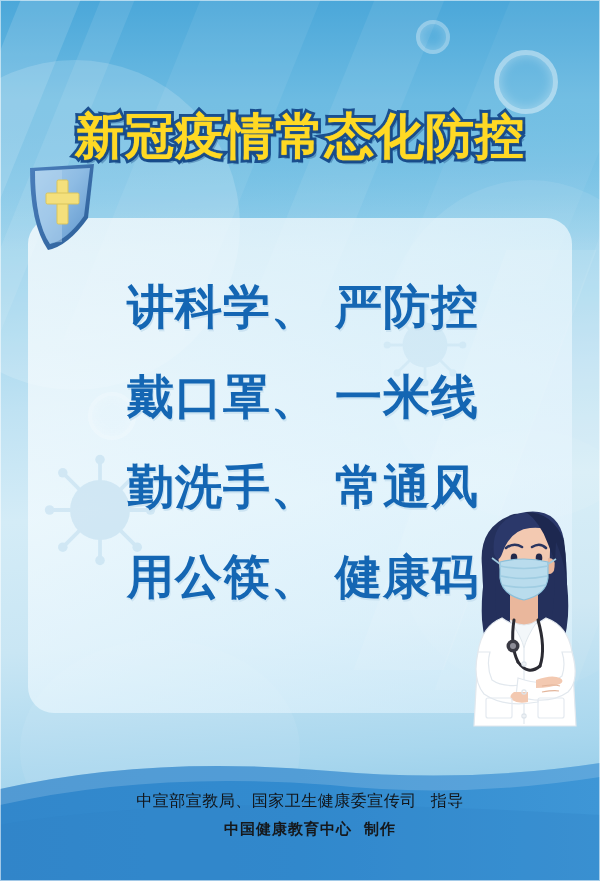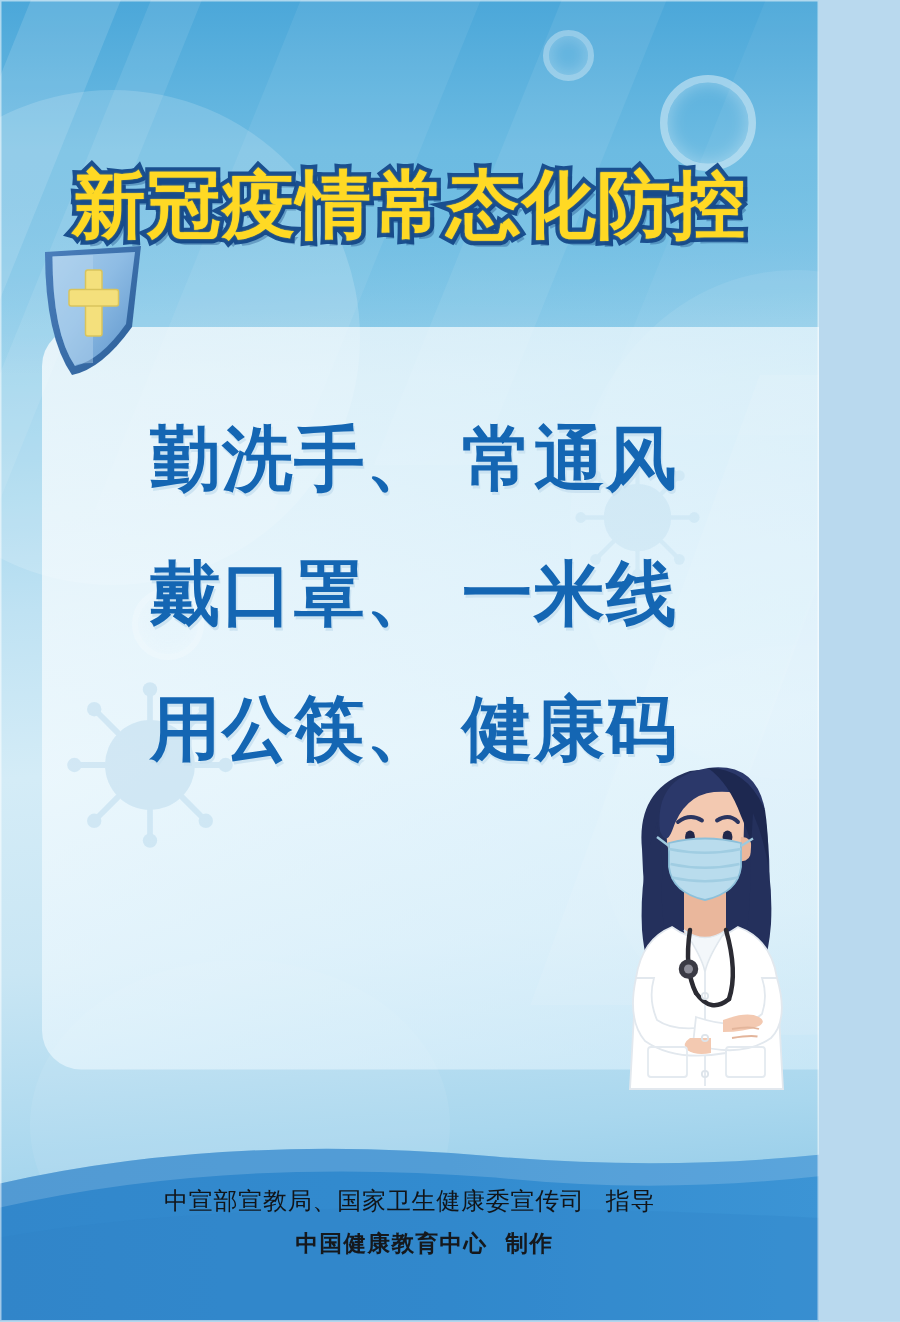--- a/index.html
+++ b/index.html
@@ -6,21 +6,21 @@
     margin: 0;
     padding: 0;
     background: #b9d9ee;
   }
   body {
     font-family: "Liberation Sans", "DejaVu Sans", sans-serif;
   }
 
   #poster {
     position: relative;
-    width: 546px;
+    width: 600px;
     height: 881px;
     overflow: hidden;
     background: #cfe6f4;
   }
 
   
   .bg-base {
     position: absolute;
     inset: 0;
     background: linear-gradient(175deg,
@@ -307,24 +307,27 @@
     <path d="M11 9 L66 6 L60 54 Q43 78 26 82 Q11 60 11 9 Z" fill="url(#shieldGrad)"></path>
     <path d="M11 9 L38 8 L38 80 Q26 80 26 82 Q11 60 11 9 Z" fill="#b8d6ef" opacity=".45"></path>
     <g fill="#f4e07c" stroke="#d9c45c" stroke-width="1">
       <rect x="33" y="18" width="11" height="44" rx="1.5"></rect>
       <rect x="22" y="31" width="33" height="11" rx="1.5"></rect>
     </g>
   </svg>
 
   <div class="slogans">
     <div class="slogan-line">
-      <span>勤洗手、</span><span class="gap"></span><span>常通风</span>
+      <span>讲科学、</span><span class="gap"></span><span>严防控</span>
     </div>
     <div class="slogan-line">
       <span>戴口罩、</span><span class="gap"></span><span>一米线</span>
+    </div>
+    <div class="slogan-line">
+      <span>勤洗手、</span><span class="gap"></span><span>常通风</span>
     </div>
     <div class="slogan-line">
       <span>用公筷、</span><span class="gap"></span><span>健康码</span>
     </div>
   </div>
 
   <svg class="doctor" viewBox="0 0 146 252">
 
     <path d="M30 70 Q26 30 62 18 Q104 12 112 48 Q118 86 112 130 Q108 152 100 160 L44 160 Q32 130 30 70 Z" fill="#24305c"></path>
 

